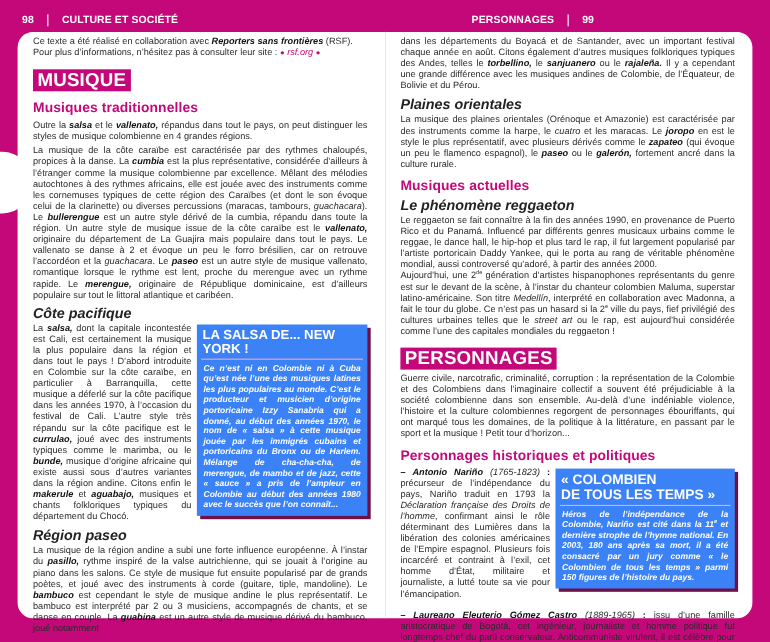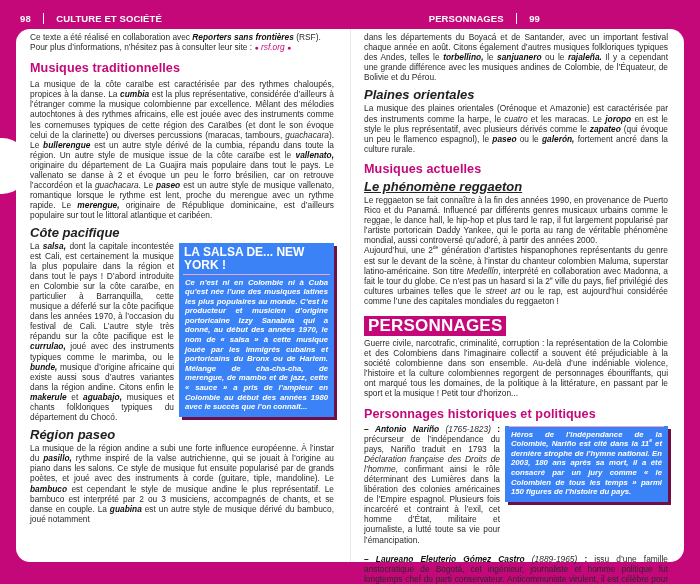--- a/index.html
+++ b/index.html
@@ -68,23 +68,29 @@
   <div class="thumb right"></div>
 
   <div class="col left-col">
     <p style="text-align:left;">
       <span>Ce texte a été réalisé en collaboration avec </span><b>Reporters sans frontières</b><span> (RSF). Pour plus d’informations, n’hésitez pas à consulter leur site : </span>
       <span class="bullet">●</span>
       <span class="rsf-link">rsf.org</span>
       <span class="bullet">●</span>
     </p>
 
+    <div style="margin-top:9px;">
+      <span class="section-badge">MUSIQUE</span>
+    </div>
 
     <div class="h2" style="margin-top:8px;">Musiques traditionnelles</div>
 
+    <p style="margin-top:2px;">
+      <span>Outre la </span><b>salsa</b><span> et le </span><b>vallenato,</b><span> répandus dans tout le pays, on peut distinguer les styles de musique colombienne en 4 grandes régions.</span>
+    </p>
 
     <p style="margin-top:3px;">
       <span>La musique de la côte caraïbe est caractérisée par des rythmes chaloupés, propices à la danse. La </span><b>cumbia</b><span> est la plus représentative, considérée d’ailleurs à l’étranger comme la musique colombienne par excellence. Mêlant des mélodies autochtones à des rythmes africains, elle est jouée avec des instruments comme les cornemuses typiques de cette région des Caraïbes (et dont le son évoque celui de la clarinette) ou diverses percussions (maracas, tambours, </span><em>guachacara</em><span>). Le </span><b>bullerengue</b><span> est un autre style dérivé de la cumbia, répandu dans toute la région. Un autre style de musique issue de la côte caraïbe est le </span><b>vallenato,</b><span> originaire du département de La Guajira mais populaire dans tout le pays. Le vallenato se danse à 2 et évoque un peu le forro brésilien, car on retrouve l’accordéon et la </span><em>guachacara</em><span>. Le </span><b>paseo</b><span> est un autre style de musique vallenato, romantique lorsque le rythme est lent, proche du merengue avec un rythme rapide. Le </span><b>merengue,</b><span> originaire de République dominicaine, est d’ailleurs populaire sur tout le littoral atlantique et caribéen.</span>
     </p>
 
     <div class="h3" style="margin-top:7px;">Côte pacifique</div>
     <div style="position:relative; margin-top:3px;">
       <div style="float:right; width:160px; height:172px;"></div>
       <p>
         <span>La </span><b>salsa,</b><span> dont la capitale incontestée est Cali, est certainement la musique la plus populaire dans la région et dans tout le pays ! D’abord introduite en Colombie sur la côte caraïbe, en particulier à Barranquilla, cette musique a déferlé sur la côte pacifique dans les années 1970, à l’occasion du festival de Cali. L’autre style très répandu sur la côte pacifique est le </span><b>currulao,</b><span> joué avec des instruments typiques comme le marimba, ou le </span><b>bunde,</b><span> musique d’origine africaine qui existe aussi sous d’autres variantes dans la région andine. Citons enfin le </span><b>makerule</b><span> et </span><b>aguabajo,</b><span> musiques et chants folkloriques typiques du département du Chocó.</span>
@@ -107,39 +113,43 @@
       <span>dans les départements du Boyacá et de Santander, avec un important festival chaque année en août. Citons également d’autres musiques folkloriques typiques des Andes, telles le </span><b>torbellino,</b><span> le </span><b>sanjuanero</b><span> ou le </span><b>rajaleña.</b><span> Il y a cependant une grande différence avec les musiques andines de Colombie, de l’Équateur, de Bolivie et du Pérou.</span>
     </p>
 
     <div class="h3" style="margin-top:8px;">Plaines orientales</div>
     <p style="margin-top:3px;">
       <span>La musique des plaines orientales (Orénoque et Amazonie) est caractérisée par des instruments comme la harpe, le </span><em>cuatro</em><span> et les maracas. Le </span><b>joropo</b><span> en est le style le plus représentatif, avec plusieurs dérivés comme le </span><b>zapateo</b><span> (qui évoque un peu le flamenco espagnol), le </span><b>paseo</b><span> ou le </span><b>galerón,</b><span> fortement ancré dans la culture rurale.</span>
     </p>
 
     <div class="h2" style="margin-top:8px;">Musiques actuelles</div>
 
-    <div class="h3" style="margin-top:5px;text-decoration:underline;">Le phénomène reggaeton</div>
+    <div class="h3" style="margin-top:5px;">Le phénomène reggaeton</div>
     <p style="margin-top:3px;">Le reggaeton se fait connaître à la fin des années 1990, en provenance de Puerto Rico et du Panamá. Influencé par différents genres musicaux urbains comme le reggae, le dance hall, le hip-hop et plus tard le rap, il fut largement popularisé par l’artiste portoricain Daddy Yankee, qui le porta au rang de véritable phénomène mondial, aussi controversé qu’adoré, à partir des années 2000.</p>
     <p>
       <span>Aujourd’hui, une 2</span><sup>de</sup><span> génération d’artistes hispanophones représentants du genre est sur le devant de la scène, à l’instar du chanteur colombien Maluma, superstar latino-américaine. Son titre </span><em>Medellín</em><span>, interprété en collaboration avec Madonna, a fait le tour du globe. Ce n’est pas un hasard si la 2</span><sup>e</sup><span> ville du pays, fief privilégié des cultures urbaines telles que le </span><em>street art</em><span> ou le rap, est aujourd’hui considérée comme l’une des capitales mondiales du reggaeton !</span>
     </p>
 
     <div style="margin-top:10px;">
       <span class="section-badge">PERSONNAGES</span>
     </div>
     <p style="margin-top:2px;">Guerre civile, narcotrafic, criminalité, corruption : la représentation de la Colombie et des Colombiens dans l’imaginaire collectif a souvent été préjudiciable à la société colombienne dans son ensemble. Au-delà d’une indéniable violence, l’histoire et la culture colombiennes regorgent de personnages ébouriffants, qui ont marqué tous les domaines, de la politique à la littérature, en passant par le sport et la musique ! Petit tour d’horizon...</p>
 
     <div class="h2" style="margin-top:8px;">Personnages historiques et politiques</div>
 
     <div style="position:relative; margin-top:2px;">
       <div style="float:right; width:168px; height:130px;"></div>
       <p>
         <b style="font-style:normal;">– </b><b>Antonio Nariño</b><em> (1765-1823)</em><b style="font-style:normal;"> :</b><span> précurseur de l’indépendance du pays, Nariño traduit en 1793 la </span><em>Déclaration française des Droits de l’homme</em><span>, confirmant ainsi le rôle déterminant des Lumières dans la libération des colonies américaines de l’Empire espagnol. Plusieurs fois incarcéré et contraint à l’exil, cet homme d’État, militaire et journaliste, a lutté toute sa vie pour l’émancipation.</span>
       </p>
       <div class="sidebox" style="right:0; top:2px; width:163px;">
+        <div class="box-title" style="line-height:14px; font-size:12.5px;">
+          <div>« COLOMBIEN</div>
+          <div>DE TOUS LES TEMPS »</div>
+        </div>
         <div class="box-rule"></div>
         <div class="box-body">
           <span>Héros de l’indépendance de la Colombie, Nariño est cité dans la 11</span><sup>e</sup><span> et dernière strophe de l’hymne national. En 2003, 180 ans après sa mort, il a été consacré par un jury comme « le Colombien de tous les temps » parmi 150 figures de l’histoire du pays.</span>
         </div>
       </div>
     </div>
 
     <p style="clear:both;">
       <b style="font-style:normal;">– </b><b>Laureano Eleuterio Gómez Castro</b><em> (1889-1965)</em><b style="font-style:normal;"> :</b><span> issu d’une famille aristocratique de Bogotá, cet ingénieur, journaliste et homme politique fut longtemps chef du parti conservateur. Anticommuniste virulent, il est célèbre pour avoir envoyé le seul</span>
     </p>

